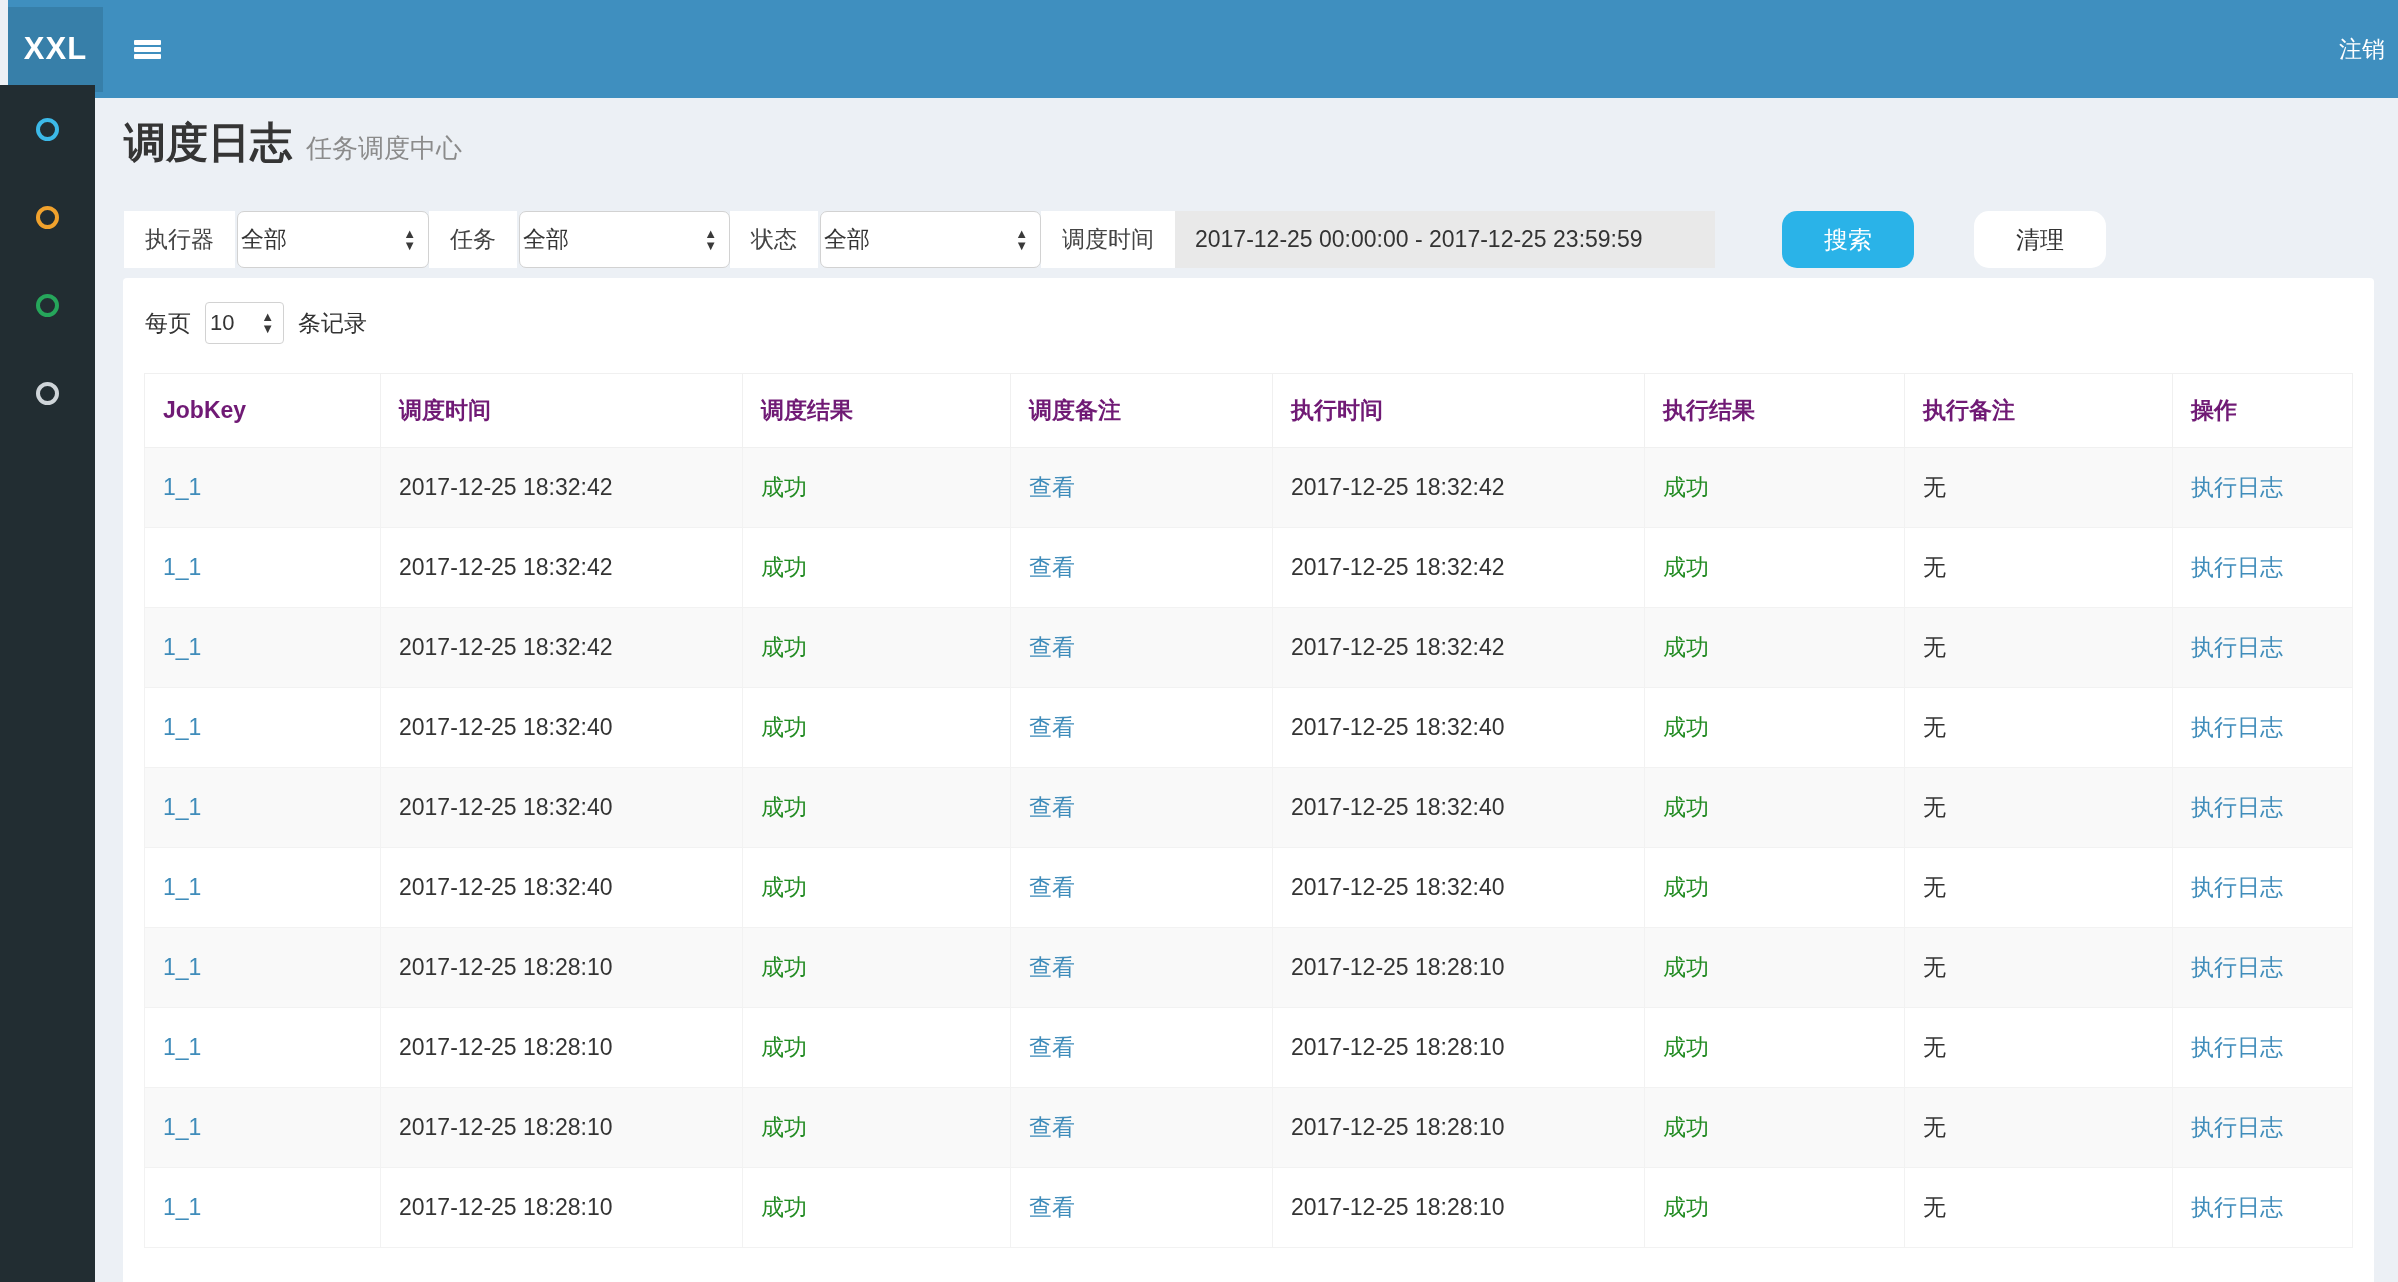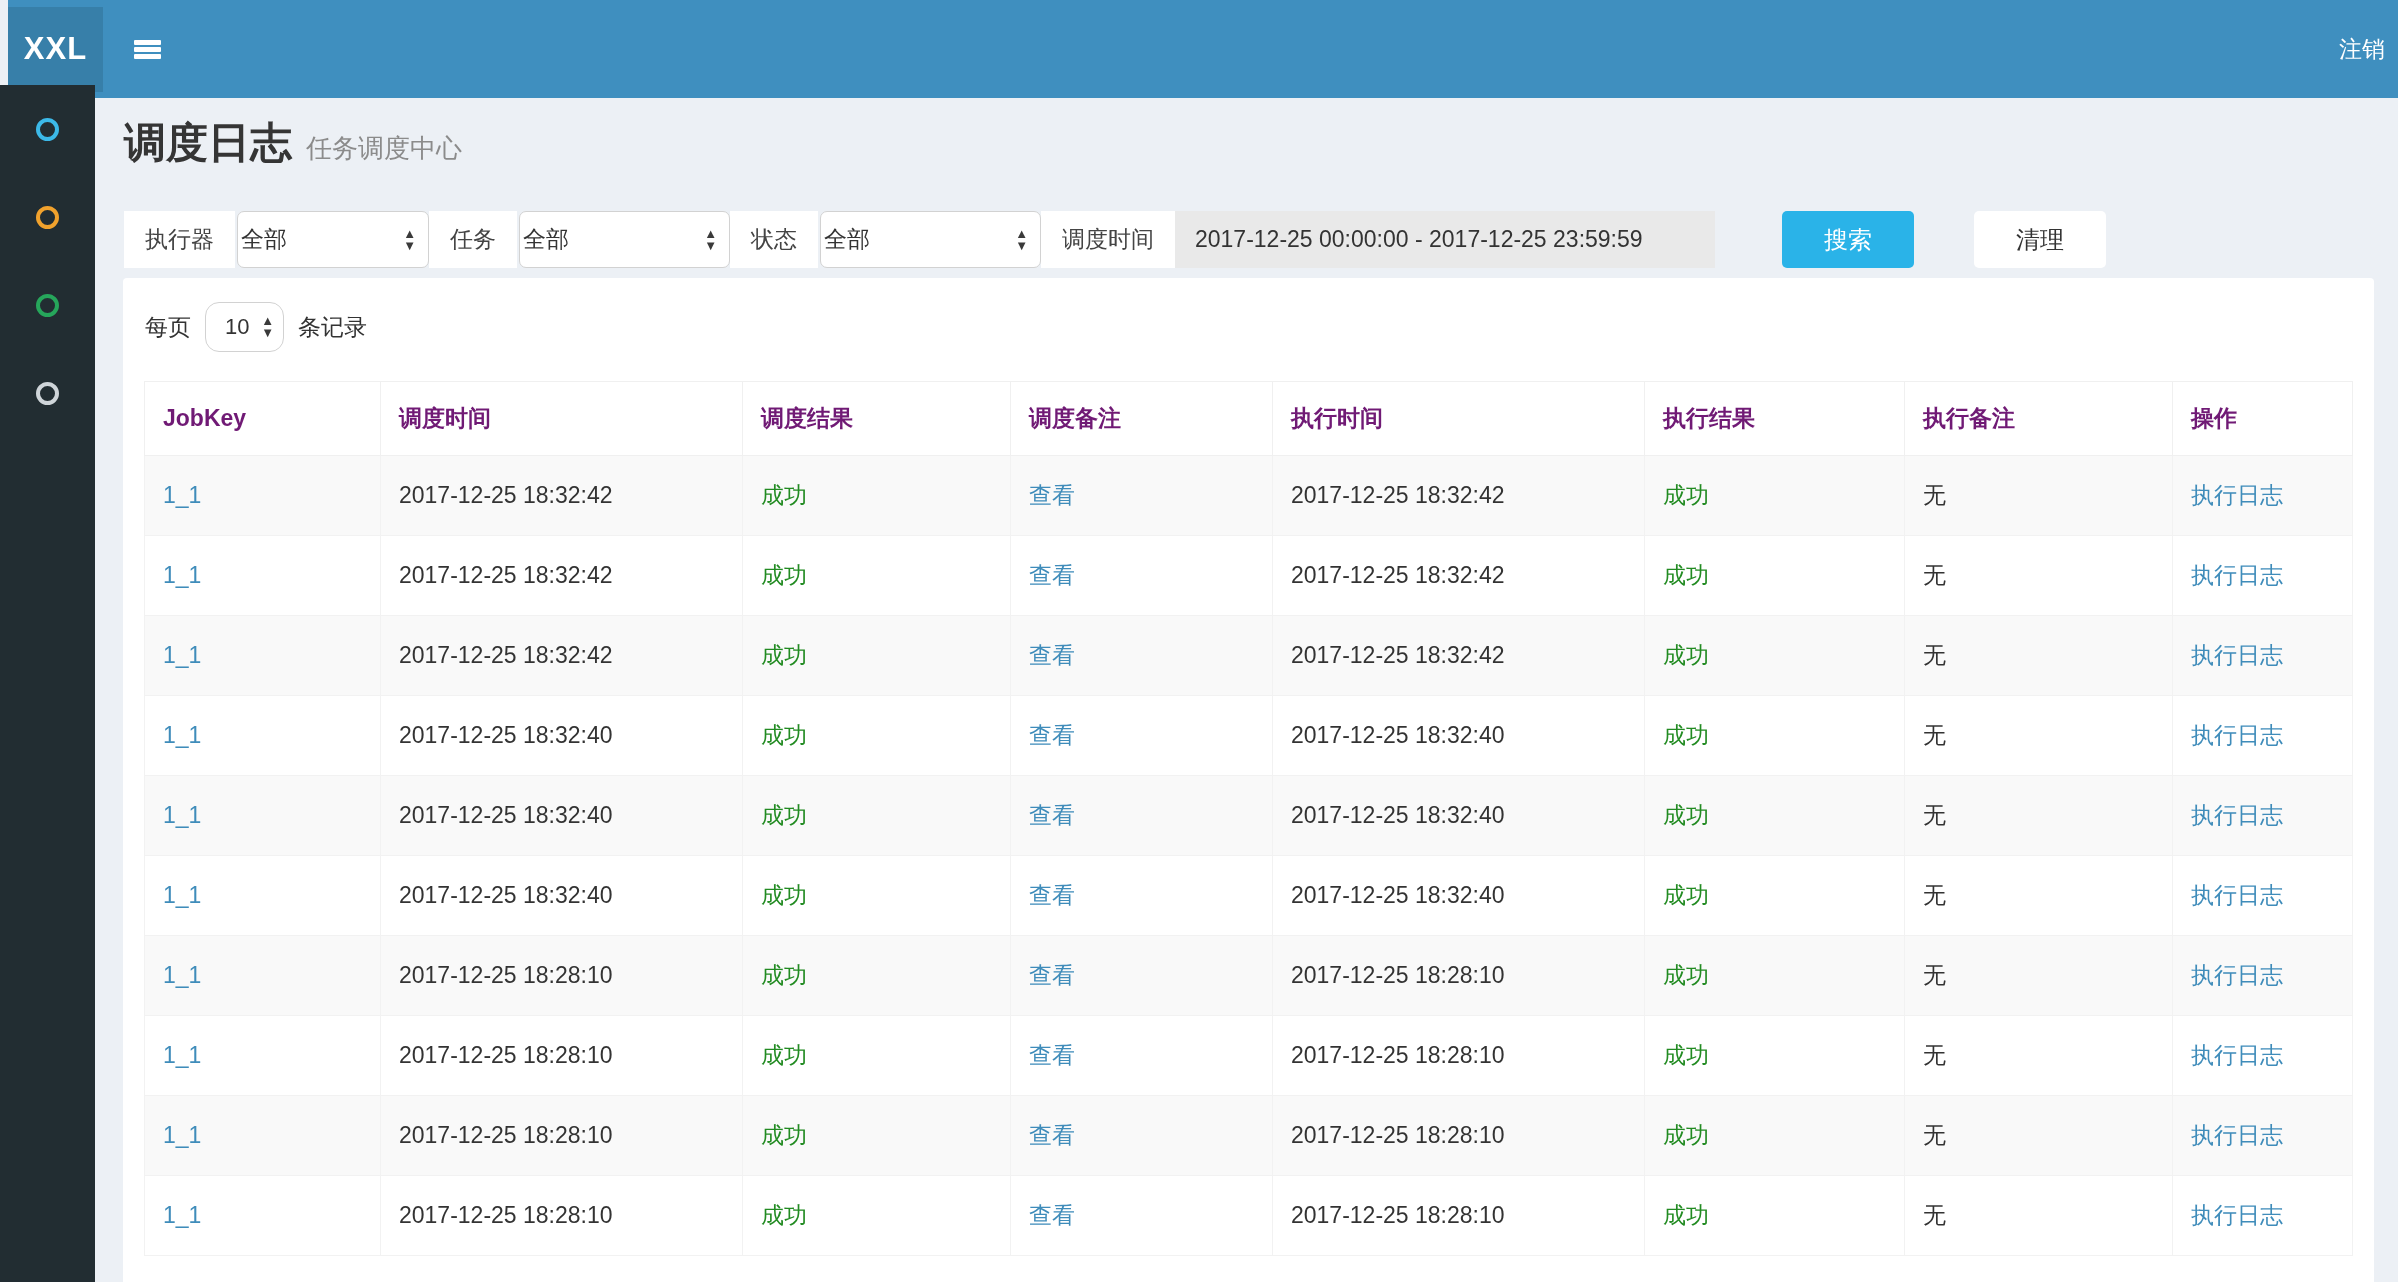--- a/index.html
+++ b/index.html
@@ -33,29 +33,29 @@
   
   .filter-row{margin-top:40px;padding:0 24px 0 29px;display:flex;align-items:center;height:57px;}
   .input-group{display:flex;height:57px;}
   .addon{background:#fff;display:flex;align-items:center;padding:12px 21px;font-size:23px;color:#444;white-space:nowrap;}
   .selectbox{background:#fff;border:1px solid #d2d2d2;border-radius:7px;margin-left:2px;display:flex;align-items:center;
              padding-left:3px;font-size:23px;color:#333;cursor:pointer;}
   .sel-exec{width:192px;} .sel-job{width:211px;} .sel-status{width:221px;}
   .arrows{margin-left:auto;margin-right:12px;display:flex;flex-direction:column;color:#3a3a3a;font-size:13px;line-height:12px;}
   .time-input{width:540px;background:#e9e9e9;display:flex;align-items:center;padding-left:20px;font-size:23px;color:#333;white-space:nowrap;}
   .gap1{} 
-  .btn{height:57px;width:132px;border:none;border-radius:5px;font-size:24px;cursor:pointer;display:flex;align-items:center;justify-content:center;font-family:inherit;}
+  .btn{height:57px;width:132px;border:none;border-radius:15px;font-size:24px;cursor:pointer;display:flex;align-items:center;justify-content:center;font-family:inherit;}
   .btn-search{margin-left:67px;background:var(--search-btn);color:#fff;}
   .btn-clear{margin-left:60px;background:#fff;color:#333;}
 
   
   .panel{margin:10px 24px 0 28px;background:#fff;border-radius:4px;height:1020px;}
   .page-size-row{padding:24px 0 0 22px;display:flex;align-items:center;font-size:23px;color:#333;}
-  .select-small{width:79px;height:50px;margin:0 14px;background:#fff;border:1px solid #d2d2d2;border-radius:14px;
-                display:flex;align-items:center;padding-left:19px;font-size:22px;color:#333;cursor:pointer;}
+  .select-small{width:79px;height:42px;margin:0 14px;background:#fff;border:1px solid #d2d2d2;border-radius:4px;
+                display:flex;align-items:center;padding-left:4px;font-size:22px;color:#333;cursor:pointer;}
   .select-small .arrows{margin-right:9px;}
 
   
   table{margin:29px 21px 0 21px;width:2208px;border-collapse:collapse;table-layout:fixed;}
   th{border:1px solid #f0f0f0;text-align:left;padding:21px 6px 21px 18px;font-size:23px;font-weight:bold;color:#701a75;background:#fff;}
   td{border:1px solid #f2f2f2;padding:24px 6px 24px 18px;font-size:23px;color:#333;}
   tbody tr:nth-child(odd){background:#f9f9f9;}
   a.link{color:var(--link);text-decoration:none;cursor:pointer;}
   .success{color:var(--success);}
   col.c1{width:236px;} col.c2{width:362px;} col.c3{width:268px;} col.c4{width:262px;}

